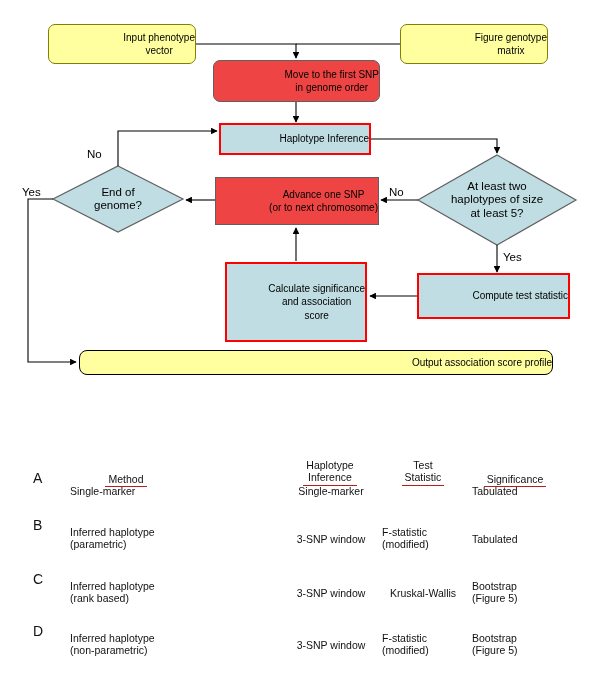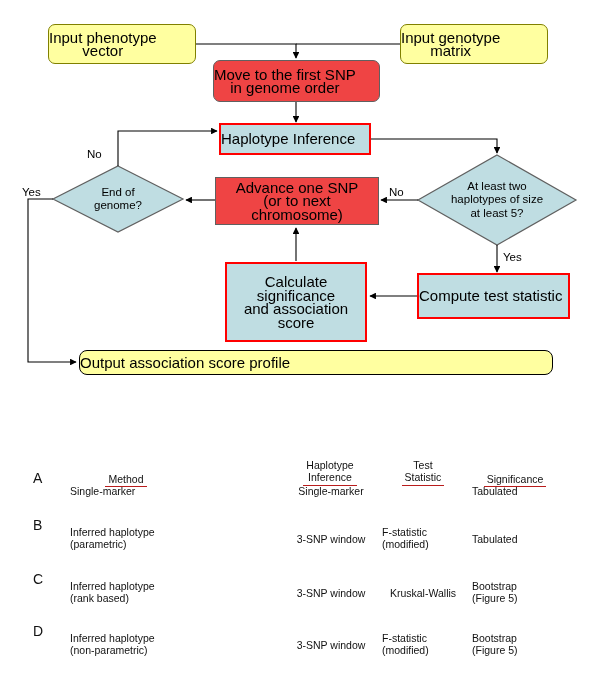--- a/index.html
+++ b/index.html
@@ -24,23 +24,23 @@
     position: absolute;
     left: 0; top: 0;
     width: 600px;
     height: 692px;
   }
   .node {
     position: absolute;
     box-sizing: border-box;
     display: flex;
     align-items: center;
-    justify-content: flex-start;
+    justify-content: flex-end;
     text-align: center;
-    font-size: 15px;
+    font-size: 10px;
     line-height: 13.5px;
     color: #000;
     white-space: pre-line;
   }
   .node.proc {
     background: #ef4444;
     border: 1.2px solid #606060;
   }
   .node.proc.round {
     border-radius: 7px;
@@ -142,21 +142,21 @@
       <path d="M 296,261 L 296,228" marker-end="url(#ah)"></path>
     </g>
   </svg>
 
   <div class="node io" style="left:48px; top:24px; width:148px; height:40px;">
     <span>Input phenotype
 vector</span>
   </div>
 
   <div class="node io" style="left:400px; top:24px; width:148px; height:40px;">
-    <span>Input genotype
+    <span>Figure genotype
 matrix</span>
   </div>
 
   <div class="node proc round" style="left:213px; top:60px; width:167px; height:42px;">
     <span>Move to the first SNP
 in genome order</span>
   </div>
 
   <div class="node hl" style="left:219px; top:123px; width:152px; height:32px;">
     <span>Haplotype Inference</span>

